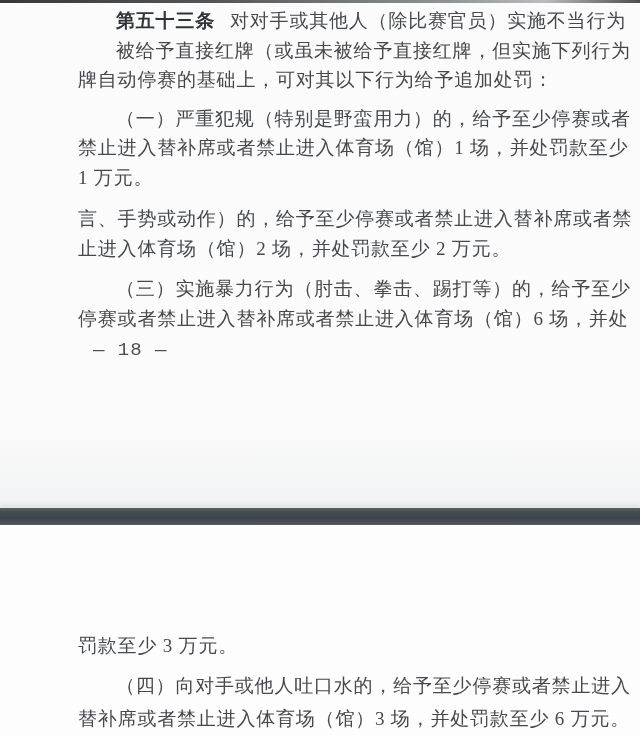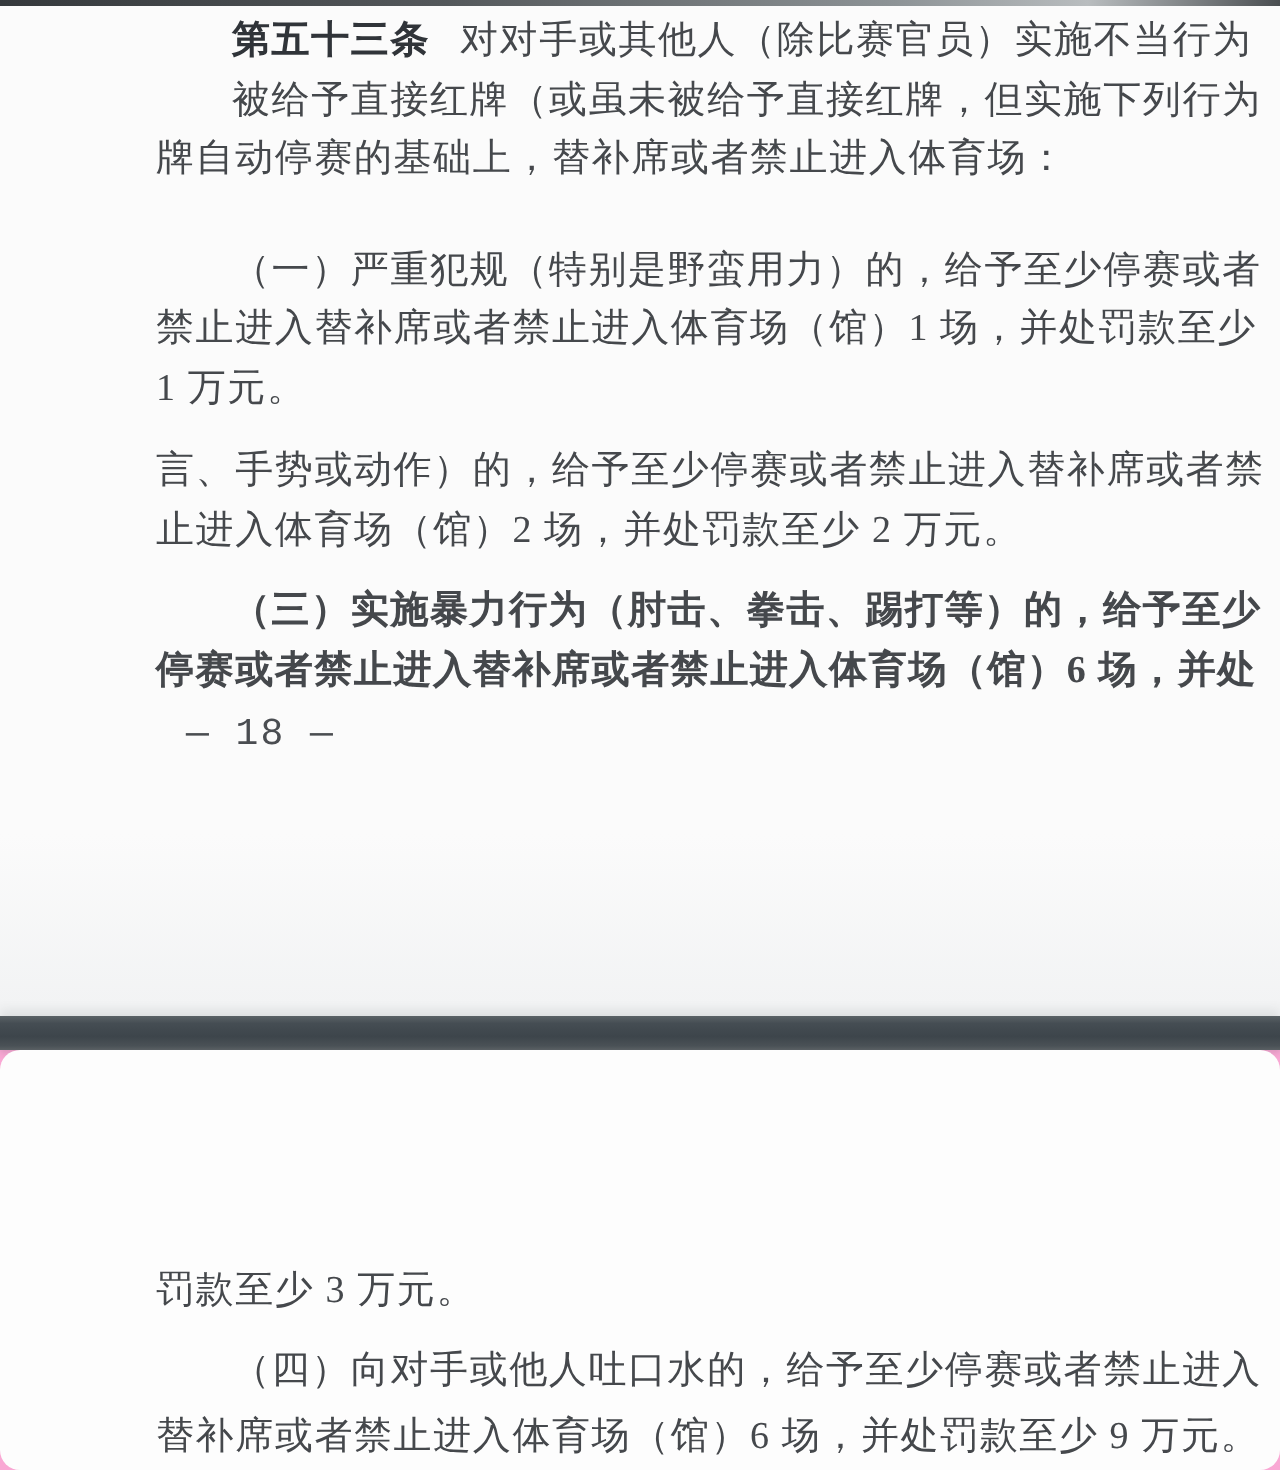--- a/index.html
+++ b/index.html
@@ -23,49 +23,48 @@
     background:linear-gradient(180deg,#fbfbfb 0%,#fbfbfb 82%,#f2f3f4 99%);
     padding:3px 18px 0 78px;
   }
   .line {
     font-size:19px; line-height:29.5px; letter-spacing:0.8px;
     white-space:pre; color:#45484c;
   }
   .indent-2 { padding-left:38px; }
   .art-no { font-weight:bold; color:#303439; margin-right:15px; }
   .para { margin-top:12px; }
-  .para-first { margin-top:26px; }
-  .para-third { margin-top:11px;font-weight:bold; }
+  .para-first { margin-top:9px; }
+  .para-third { margin-top:11px; }
   .pageno { margin-top:3px; padding-left:15px; letter-spacing:1px; color:#4a4d51;font-family:Liberation Mono, monospace; }
   
   .separator {
     position:absolute; top:508px; left:0; right:0; height:17px;
     background:linear-gradient(180deg,#5b6266 0%,#454d53 22%,#3d454b 60%,#4a5156 88%,#5a6064 100%);
     box-shadow:0 -3px 5px rgba(60,66,70,0.10), 0 2px 3px rgba(60,66,70,0.12);
   }
   .page2 {
     top:525px; height:210px;
     background:#fdfdfd;
     padding:104px 14px 0 78px;
-    border-radius:10px;
   }
   .page2 .line { line-height:33px; }
   .p4-gap { margin-top:7px; }
 </style>
 </head>
 <body>
 
 <div class="screen">
 
   <div class="top-edge"></div>
 
   <div class="page page1">
     <p class="line indent-2"><span class="art-no">第五十三条</span><span>对对手或其他人（除比赛官员）实施不当行为</span></p>
     <p class="line indent-2">被给予直接红牌（或虽未被给予直接红牌，但实施下列行为</p>
-    <p class="line">牌自动停赛的基础上，替补席或者禁止进入体育场：</p>
+    <p class="line">牌自动停赛的基础上，可对其以下行为给予追加处罚：</p>
 
     <div class="para para-first">
       <p class="line indent-2">（一）严重犯规（特别是野蛮用力）的，给予至少停赛或者</p>
       <p class="line">禁止进入替补席或者禁止进入体育场（馆）1 场，并处罚款至少</p>
       <p class="line">1 万元。</p>
     </div>
 
     <div class="para">
       <p class="line">言、手势或动作）的，给予至少停赛或者禁止进入替补席或者禁</p>
       <p class="line">止进入体育场（馆）2 场，并处罚款至少 2 万元。</p>
@@ -78,17 +77,17 @@
 
     <p class="line pageno">— 18 —</p>
   </div>
 
   <div class="separator"></div>
 
   <div class="page page2">
     <p class="line">罚款至少 3 万元。</p>
     <div class="p4-gap">
       <p class="line indent-2">（四）向对手或他人吐口水的，给予至少停赛或者禁止进入</p>
-      <p class="line">替补席或者禁止进入体育场（馆）6 场，并处罚款至少 9 万元。</p>
+      <p class="line">替补席或者禁止进入体育场（馆）3 场，并处罚款至少 6 万元。</p>
     </div>
   </div>
 
 </div>
 
 </body></html>

